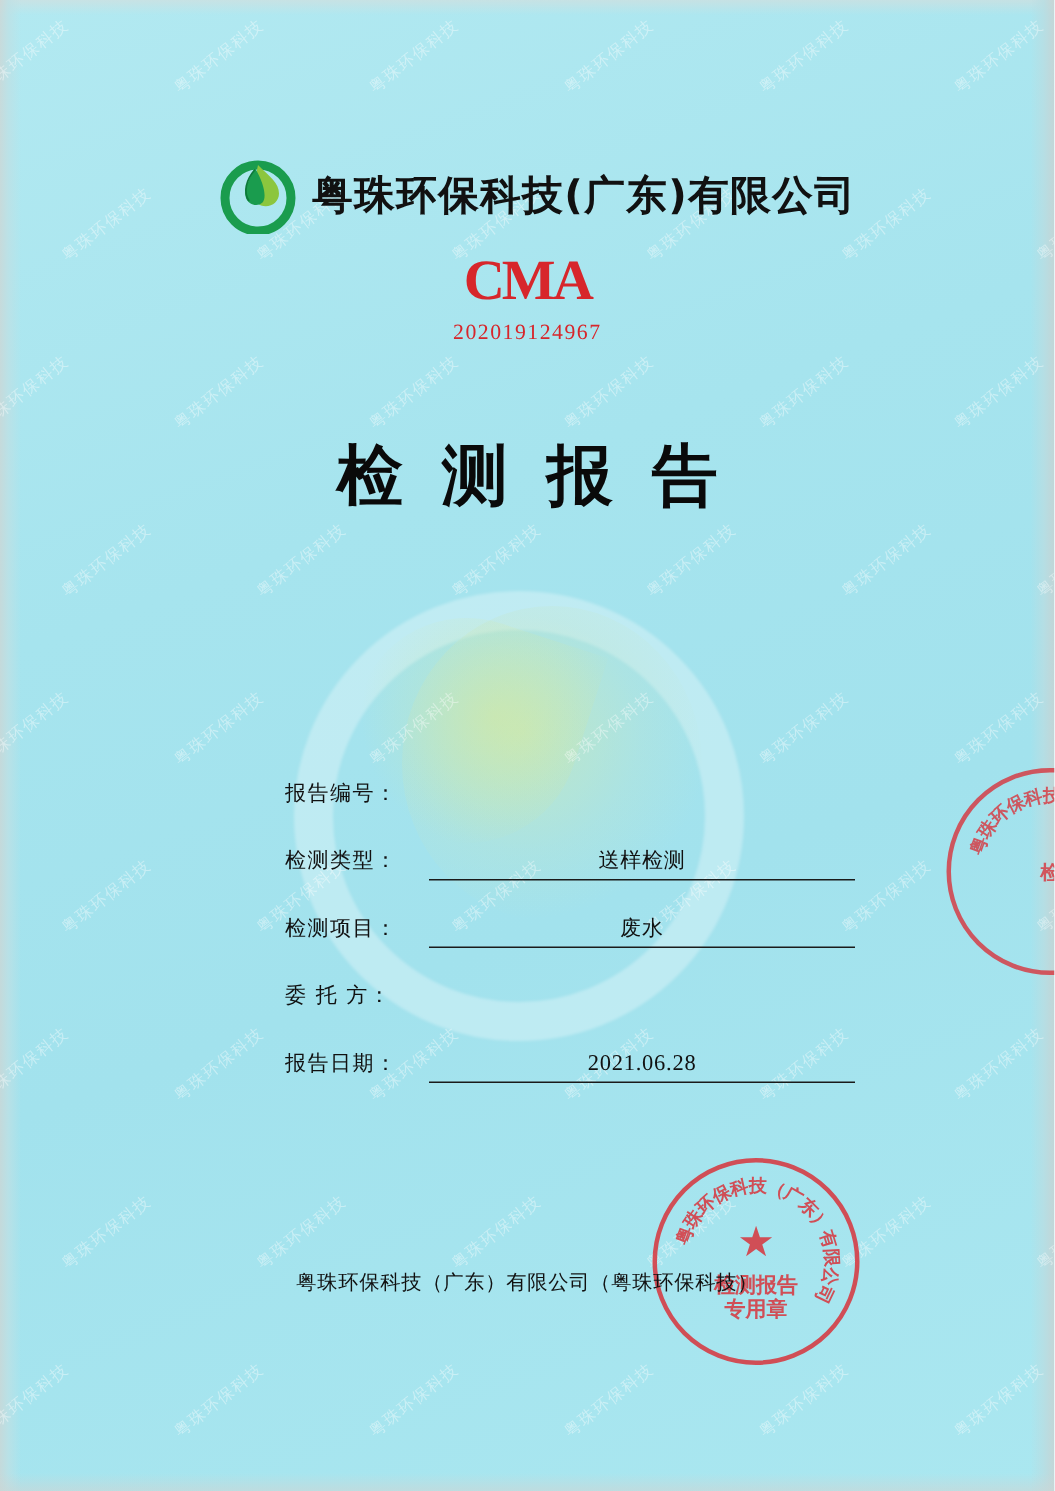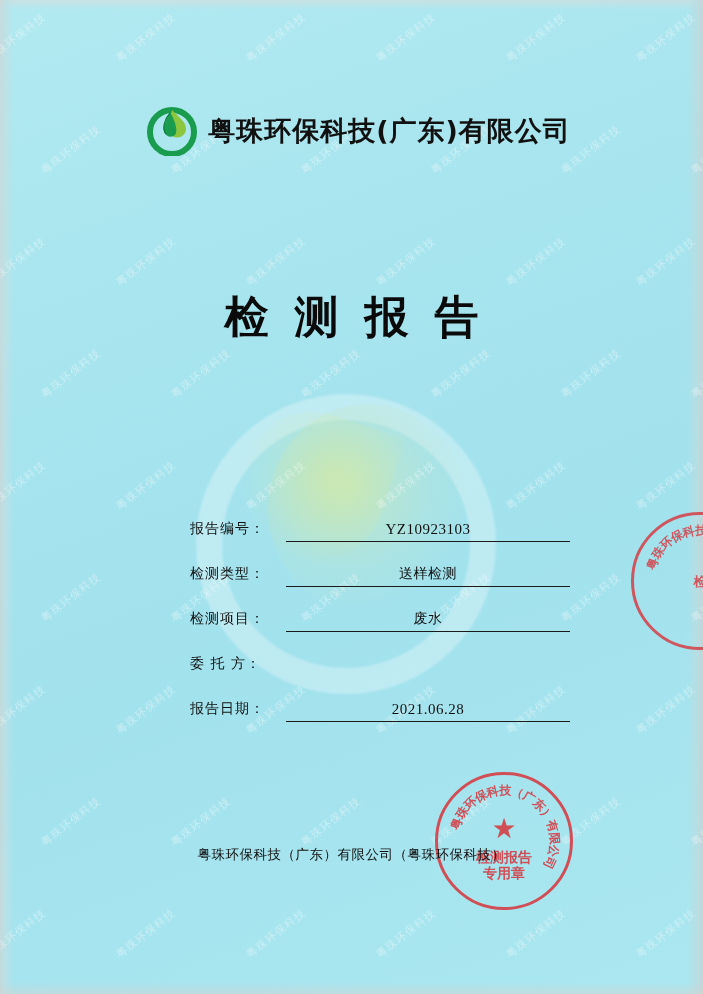--- a/index.html
+++ b/index.html
@@ -381,27 +381,30 @@
           <path d="M24 8 C20 16 16 22 18 28 C20 33 26 34 29 31 C32 28 30 18 24 8 Z" fill="#1a9c4e"></path>
           <path d="M20 30 C16 24 18 16 24 9" fill="none" stroke="#0d7a3a" stroke-width="1.2"></path>
         </svg>
       </div>
       <div>
         <div class="cn-title">粤珠环保科技(广东)有限公司</div>
       </div>
     </div>
   </div>
 
+  <div class="cma-wrap">
+    <div class="cma-logo">CMA</div>
+    <div class="cma-no">202019124967</div>
+  </div>
 
   <div class="big-title">检测报告</div>
 
   <div class="fields" id="fields">
       <div class="field-row">
         <div class="field-label">报告编号：</div>
-        <div class="field-value latin">YZ10923103</div>
       </div>
       <div class="field-row">
         <div class="field-label">检测类型：</div>
         <div class="field-value">送样检测</div>
       </div>
       <div class="field-row">
         <div class="field-label">检测项目：</div>
         <div class="field-value">废水</div>
       </div>
       <div class="field-row">

